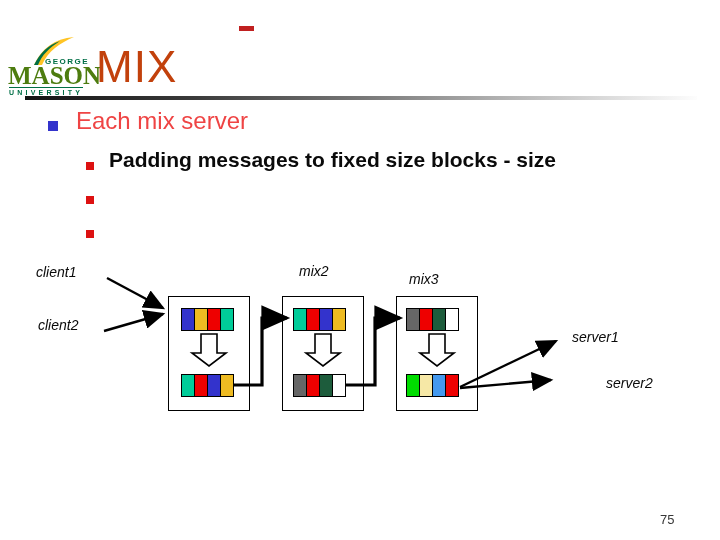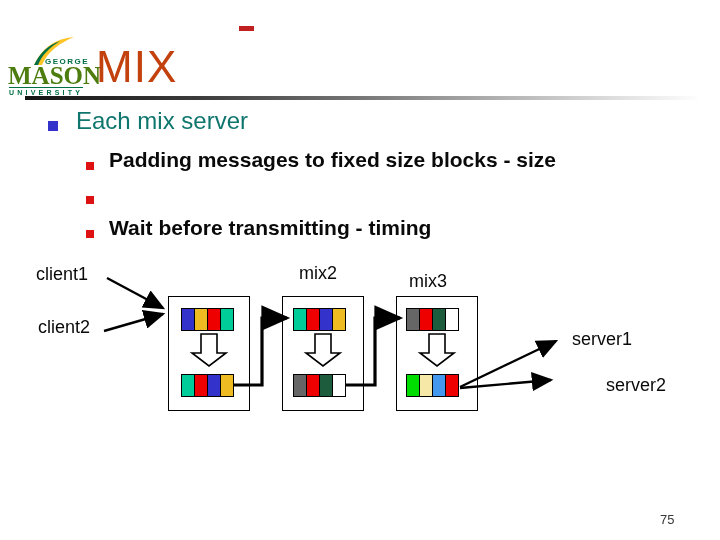--- a/index.html
+++ b/index.html
@@ -15,25 +15,25 @@
   #logo-george{position:absolute;left:37px;top:19px;font-size:8px;font-weight:bold;letter-spacing:1.5px;color:#006f46;}
   #logo-mason{position:absolute;left:0px;top:24px;font-size:25px;font-weight:bold;color:#4d7c0f;font-family:"Liberation Serif", serif;letter-spacing:0px;}
   #logo-univ{position:absolute;left:1px;top:49px;font-size:7px;font-weight:bold;letter-spacing:3.2px;color:#006f46;border-top:1px solid #006f46;padding-top:1px;}
   
   #title{left:96px;top:42px;font-size:44px;color:#c2410c;letter-spacing:1px;}
   
   #rule{left:25px;top:96px;width:672px;height:4px;
     background:linear-gradient(to right,#141414 0%,#3a3a3a 25%,#777 50%,#b5b5b5 72%,#e9e9e9 92%,#fdfdfd 100%);}
   
   #bullet-main-square{left:48px;top:121px;width:10px;height:10px;background:#3333cc;}
-  #bullet-main-text{left:76px;top:107px;font-size:24px;color:#0f766e;}
+  #bullet-main-text{left:76px;top:107px;font-size:24px;color:#ef4444;}
   .sub-square{width:8px;height:8px;background:#dd1111;}
   .sub-text{font-size:21px;color:#0a0a0a;white-space:nowrap;font-weight:bold;}
   
-  .dlabel{font-size:18px;color:#0a0a0a;white-space:nowrap;}
+  .dlabel{font-size:14px;color:#0a0a0a;white-space:nowrap;font-style:italic;}
   
   .mixbox{border:1px solid #000;background:#fff;width:80px;height:113px;}
   .blockrow{display:flex;}
   .blockrow .block{width:12px;height:21px;border:1px solid #000;margin-left:-1px;}
   .blockrow .block:first-child{margin-left:0;}
   #overlay{left:0;top:0;width:720px;height:540px;pointer-events:none;}
   #page-number{left:660px;top:512px;font-size:13px;color:#383838;}
 </style>
 </head>
 <body>
@@ -58,21 +58,20 @@
 
   <div class="abs" id="bullet-main-square"></div>
   <div class="abs" id="bullet-main-text">Each mix server</div>
 
   <div class="abs sub-square" style="left:86px;top:162px;"></div>
   <div class="abs sub-text" style="left:109px;top:148px;">Padding messages to fixed size blocks - size</div>
 
   <div class="abs sub-square" style="left:86px;top:196px;"></div>
 
   <div class="abs sub-square" style="left:86px;top:230px;"></div>
-  <div class="abs sub-text" style="left:109px;top:216px;">Wait before transmitting - timing</div>
 
   <div class="abs dlabel" style="left:36px;top:264px;">client1</div>
   <div class="abs dlabel" style="left:38px;top:317px;">client2</div>
   <div class="abs dlabel" style="left:189px;top:263px;margin-top:43px;">mix1</div>
   <div class="abs dlabel" style="left:299px;top:263px;">mix2</div>
   <div class="abs dlabel" style="left:409px;top:271px;">mix3</div>
   <div class="abs dlabel" style="left:572px;top:329px;">server1</div>
   <div class="abs dlabel" style="left:606px;top:375px;">server2</div>
 
   <div class="abs mixbox" style="left:168px;top:296px;">

